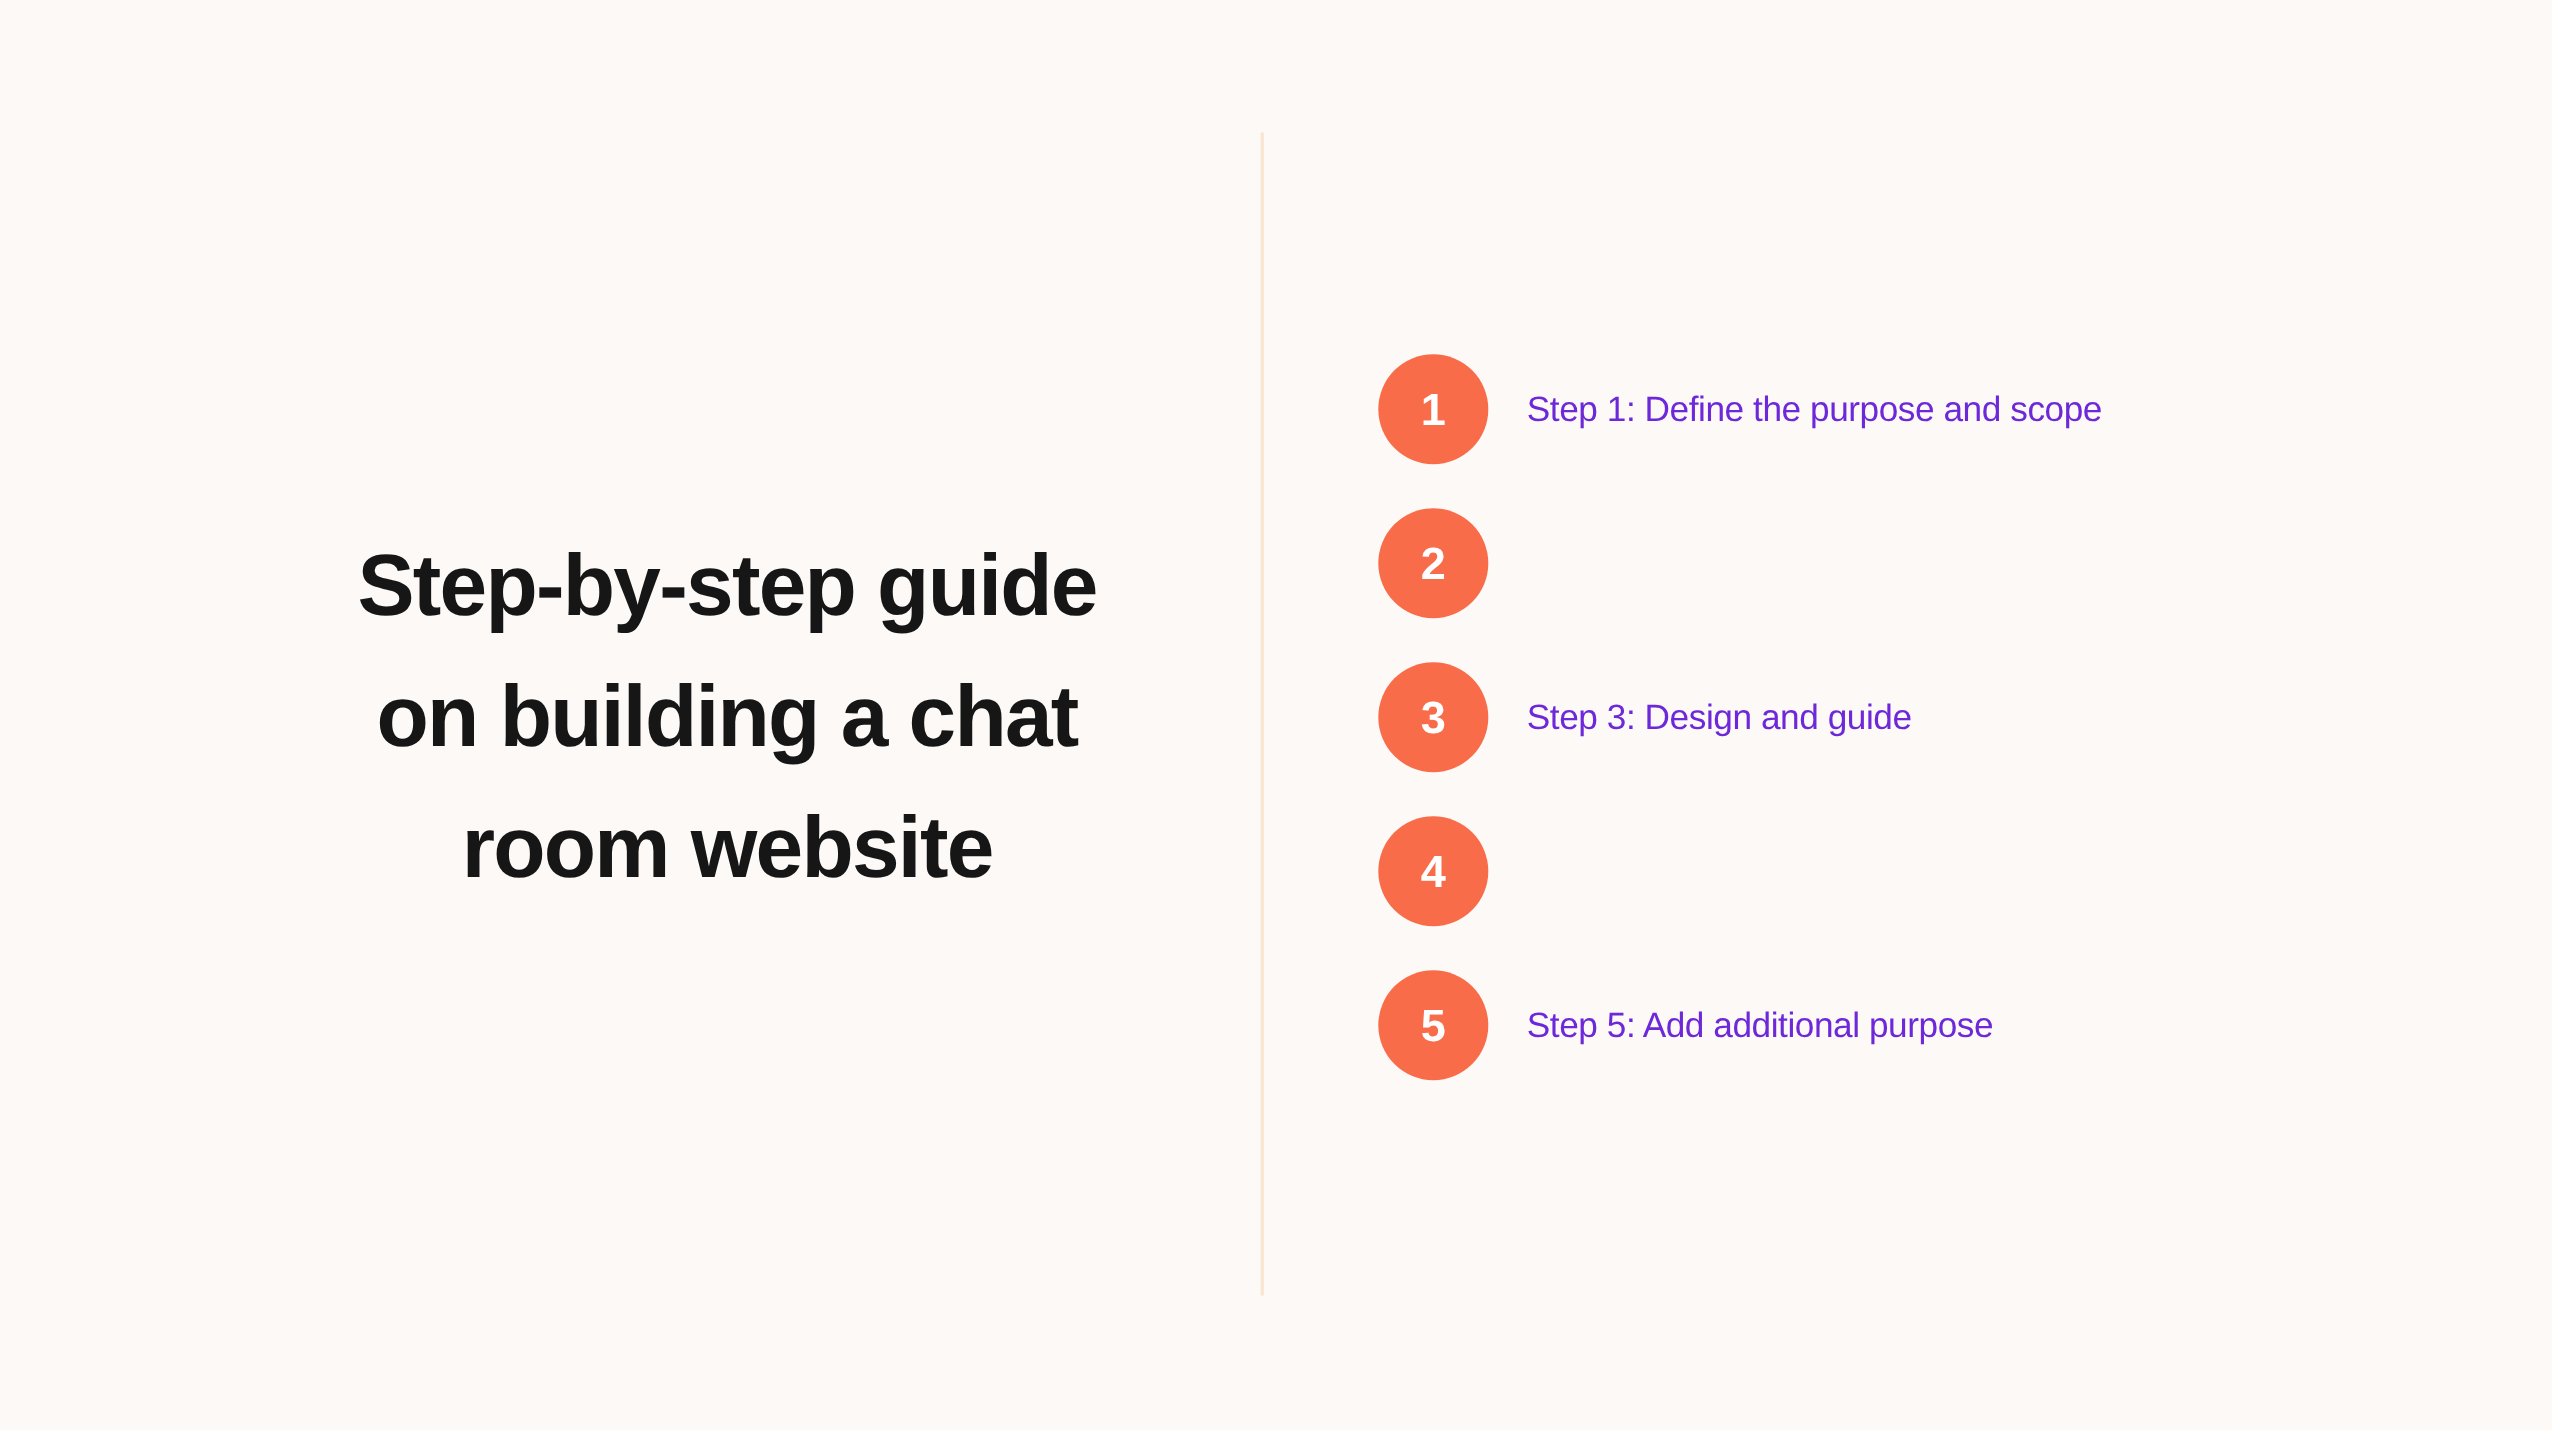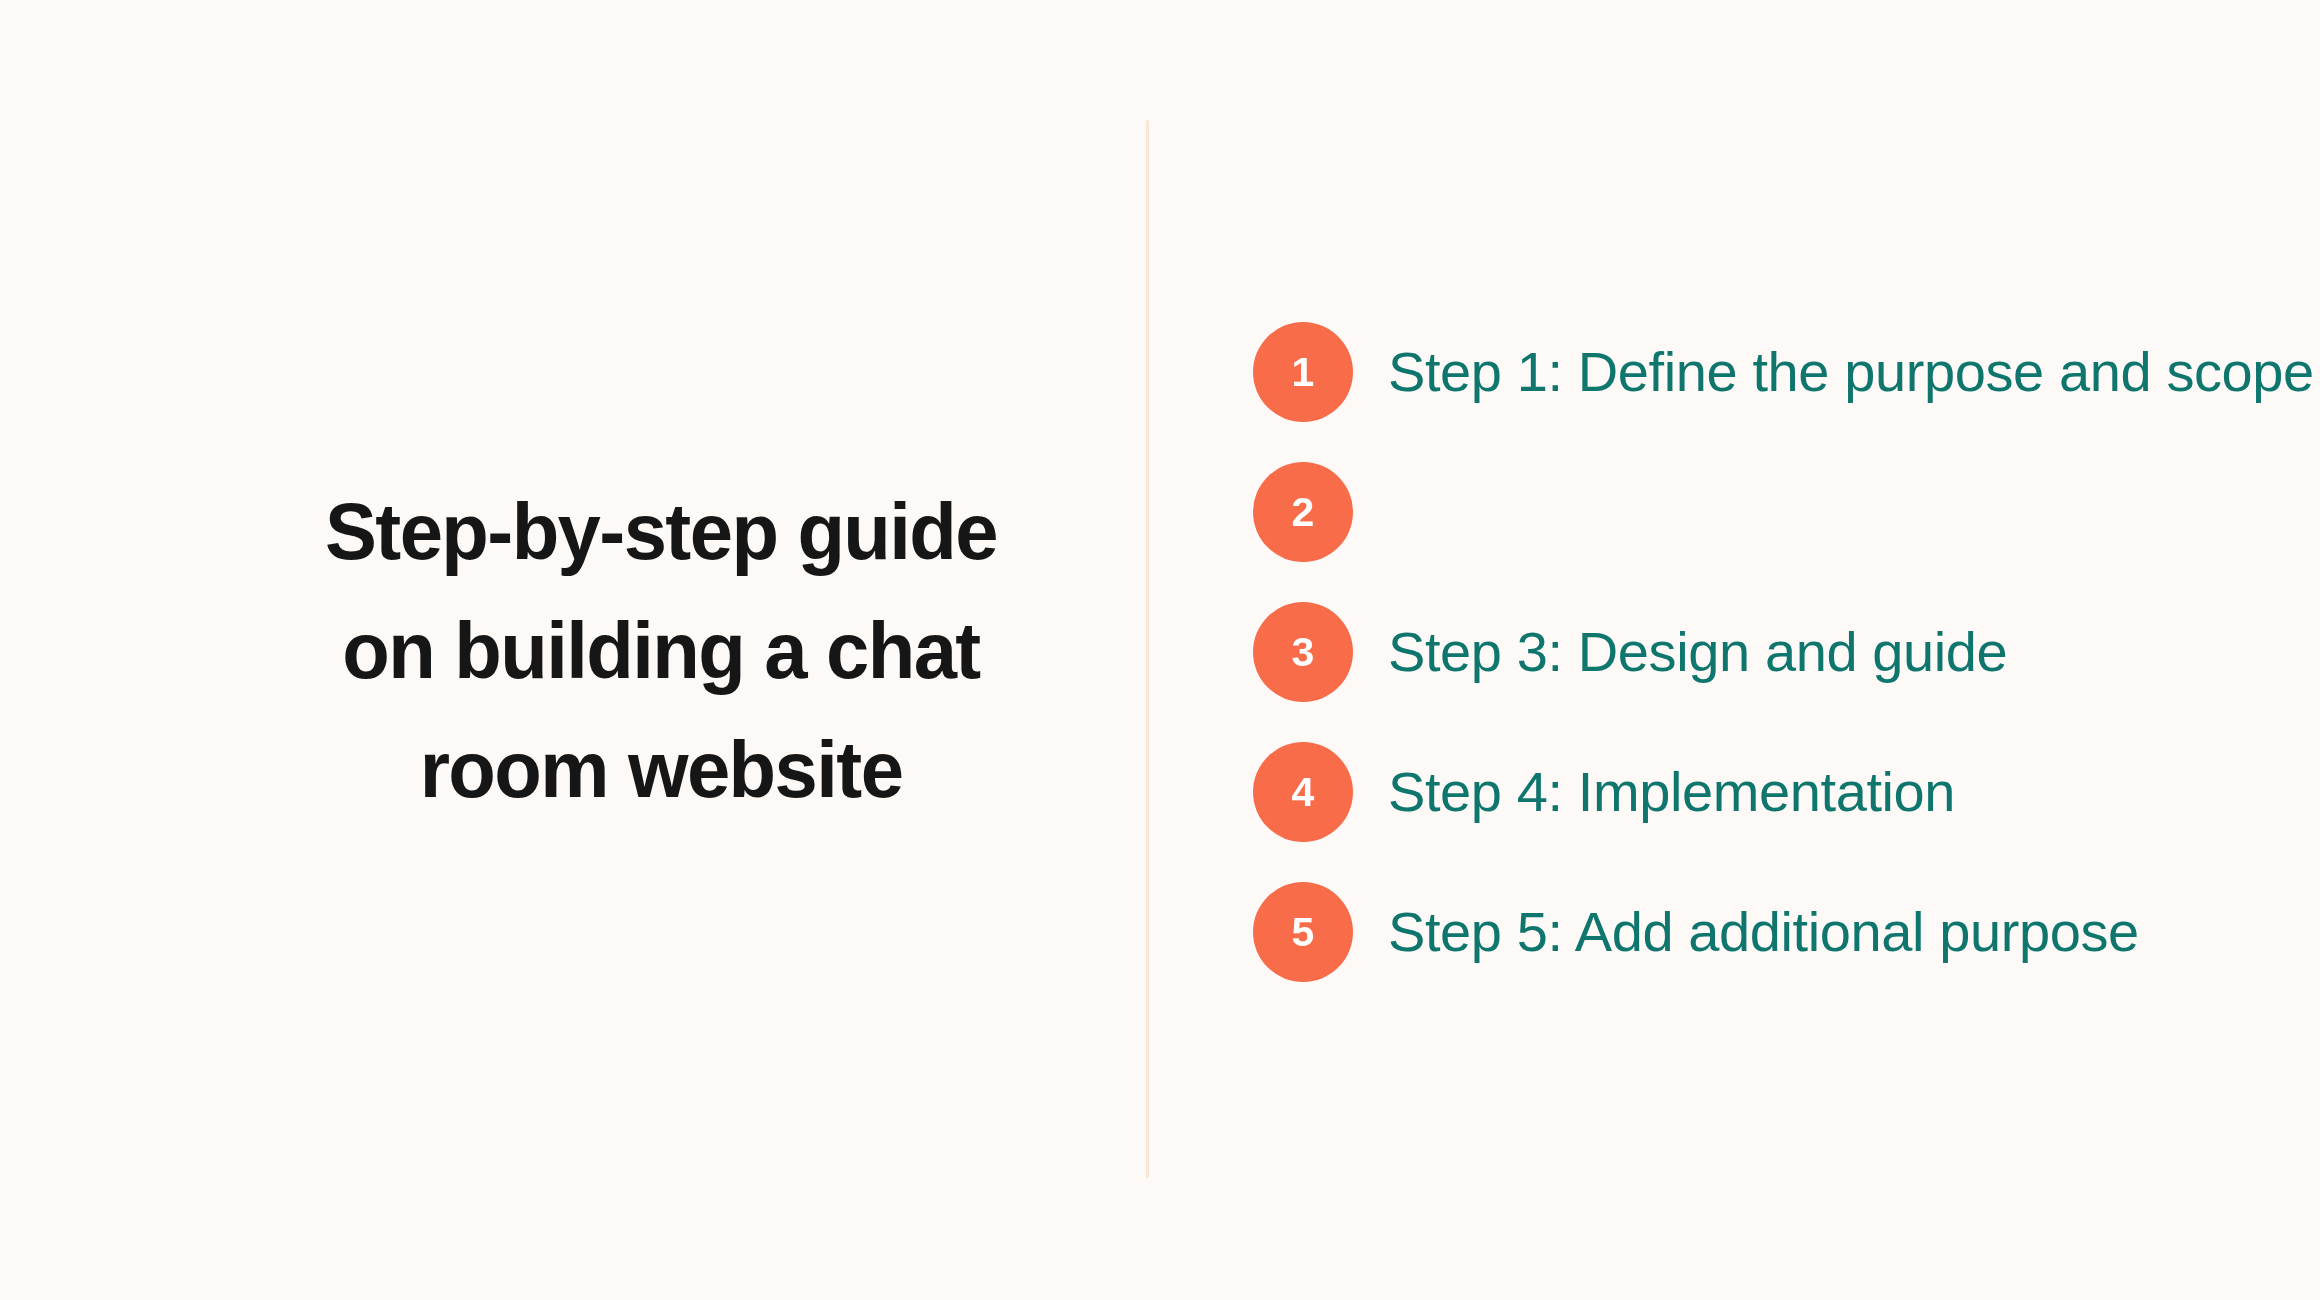--- a/index.html
+++ b/index.html
@@ -88,24 +88,24 @@
     justify-content: center;
     color: #FFFFFF;
     font-family: "Liberation Sans", sans-serif;
     font-weight: 700;
     font-size: 41px;
     line-height: 1;
     letter-spacing: 0px;
   }
   .step-label {
     margin-left: 35px;
-    color: #0f766e;
+    color: #6d28d9;
     font-family: "Liberation Sans", sans-serif;
     font-weight: 400;
-    font-size: 56px;
+    font-size: 32px;
     line-height: 56px;
     letter-spacing: -0.4px;
     white-space: nowrap;
   }
 </style>
 </head>
 <body>
 
 <div id="canvas">
 
@@ -130,21 +130,20 @@
       <div class="step-badge">2</div>
     </div>
 
     <div class="step-row">
       <div class="step-badge">3</div>
       <div class="step-label">Step 3: Design and guide</div>
     </div>
 
     <div class="step-row">
       <div class="step-badge">4</div>
-      <div class="step-label">Step 4: Implementation</div>
     </div>
 
     <div class="step-row">
       <div class="step-badge">5</div>
       <div class="step-label">Step 5: Add additional purpose</div>
     </div>
 
   </div>
 </div>
 

